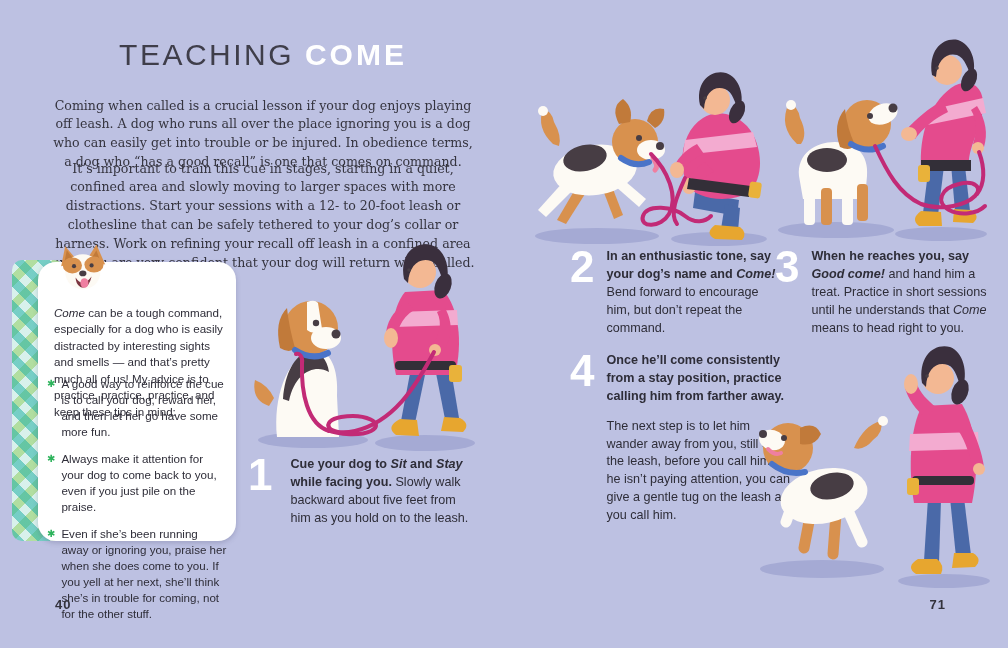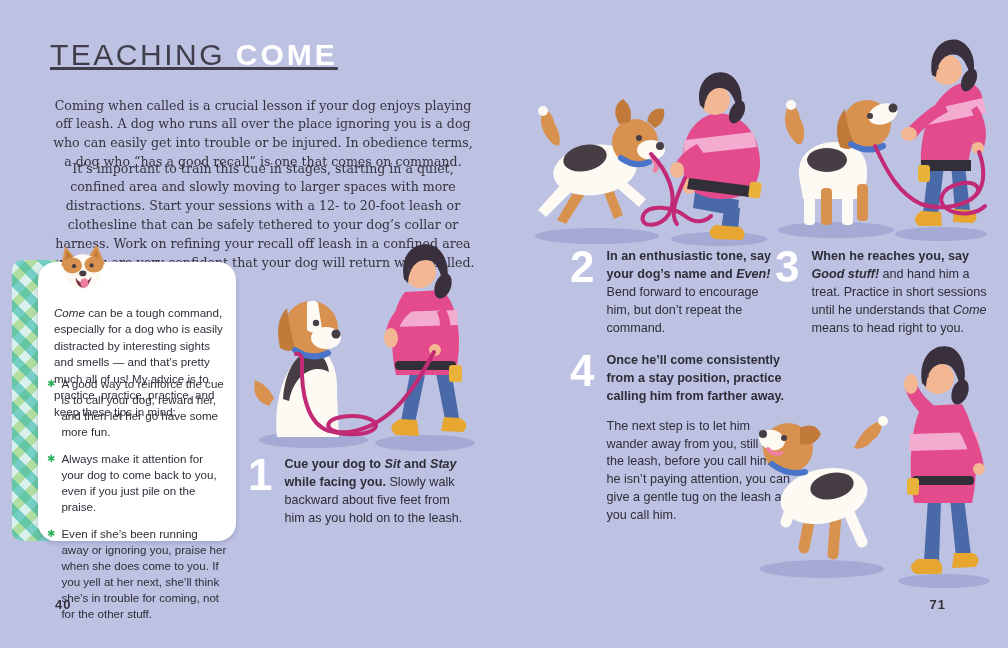--- a/index.html
+++ b/index.html
@@ -1,20 +1,20 @@
 <!DOCTYPE html>
 <html><head>
 <meta charset="utf-8">
 <style>
   html,body{margin:0;padding:0;background:#9aa0c8;}
   .spread{position:relative;width:1008px;height:648px;background:#bdc1e2;overflow:hidden;
           font-family:"Liberation Sans",sans-serif;}
   
-  .title{position:absolute;left:50px;top:38px;width:426px;
-         font-size:30px;color:#3f3e4a;font-weight:500;letter-spacing:2.5px;text-decoration:underline;}
+  .title{position:absolute;left:50px;top:38px;width:426px;text-align:center;
+         font-size:30px;color:#3f3e4a;font-weight:500;letter-spacing:2.5px;}
   .title .hl{color:#ffffff;font-weight:800;letter-spacing:3px;}
   .intro{position:absolute;left:48px;width:430px;text-align:center;
          font-family:"DejaVu Serif",serif;font-size:12.6px;line-height:1.5;color:#35343f;}
   #intro1{top:84px;}
   #intro2{top:147px;}
   .gingham{position:absolute;left:12px;top:260px;width:52px;height:281px;border-radius:10px;
     background:
       repeating-linear-gradient(45deg, rgba(38,178,166,.55) 0 9px, rgba(255,255,255,0) 9px 18px),
       repeating-linear-gradient(-45deg, rgba(124,199,92,.55) 0 9px, rgba(168,224,220,.35) 9px 18px),
       #f2faf4;}
@@ -26,21 +26,21 @@
   .sidebar-body{position:absolute;left:54px;top:297px;width:170px;
       font-size:11.6px;line-height:1.42;color:#2e2d38;margin-top:8px;}
   .sidebar-bullets{position:absolute;left:47px;top:376px;width:180px;}
   .bullet{display:flex;gap:6px;margin-bottom:11px;font-size:11.6px;line-height:1.38;color:#2e2d38;}
   .bullet .mark{color:#2eb35c;font-size:10px;flex:0 0 auto;padding-top:1px;}
   
   .step{position:absolute;display:flex;gap:13px;}
   .step-num{font-size:44px;font-weight:800;color:#ffffff;line-height:.85;letter-spacing:-1px;}
   .step-text{font-size:12.6px;line-height:1.42;color:#2e2d38;}
   .step-text p{margin:0 0 12px 0;}
-  #step1{left:248px;top:456px;} #step1 .step-text{width:182px;}
+  #step1{left:248px;top:456px;} #step1 .step-text{width:182px;margin-left:6px;}
   #step2{left:570px;top:248px;} #step2 .step-text{width:170px;}
   #step3{left:775px;top:248px;} #step3 .step-text{width:180px;}
   #step4{left:570px;top:352px;} #step4 .step-text{width:188px;}
   .pageno{position:absolute;bottom:36px;font-weight:bold;font-size:13px;color:#33323c;letter-spacing:1px;}
   #pn-left{left:55px;} #pn-right{right:62px;}
   
   .illus{position:absolute;}
   #illus1{left:243px;top:236px;width:237px;height:217px;}
   #illus2{left:527px;top:66px;width:246px;height:184px;}
   #illus3{left:771px;top:26px;width:221px;height:220px;}
@@ -214,26 +214,26 @@
     <circle class="skin" cx="176" cy="44" r="15"></circle>
     <path class="hair" d="M161,49 C157,24 172,11 187,14 C200,18 207,36 201,53 C197,43 194,32 186,29 C176,26 166,34 165,51 Z"></path>
     <ellipse class="hair" cx="198" cy="54" rx="7" ry="12" transform="rotate(25 198 54)"></ellipse>
     <circle class="dark" cx="166" cy="42" r="1.8"></circle>
     <path class="leash" d="M104,120 C116,146 128,168 150,178 C172,186 196,178 204,170 C212,162 204,154 188,158 C170,162 164,176 178,184 C190,190 206,188 214,180"></path>
     <path class="leash" d="M208,126 C214,142 214,158 206,168"></path>
   </svg>
 
   <div class="step" id="step2">
     <div class="step-num">2</div>
-    <div class="step-text"><b>In an enthusiastic tone, say your dog’s name and <i>Even!</i></b> Bend forward to encourage him, but don’t repeat the command.</div>
+    <div class="step-text"><b>In an enthusiastic tone, say your dog’s name and <i>Come!</i></b> Bend forward to encourage him, but don’t repeat the command.</div>
   </div>
 
   <div class="step" id="step3">
     <div class="step-num">3</div>
-    <div class="step-text"><b>When he reaches you, say <i>Good stuff!</i></b> and hand him a treat. Practice in short sessions until he understands that <i>Come</i> means to head right to you.</div>
+    <div class="step-text"><b>When he reaches you, say <i>Good come!</i></b> and hand him a treat. Practice in short sessions until he understands that <i>Come</i> means to head right to you.</div>
   </div>
 
   <div class="step" id="step4">
     <div class="step-num">4</div>
     <div class="step-text">
       <p><b>Once he’ll come consistently from a stay position, practice calling him from farther away.</b></p>
       <p>The next step is to let him wander away from you, still on the leash, before you call him. If he isn’t paying attention, you can give a gentle tug on the leash as you call him.</p>
     </div>
   </div>
 

